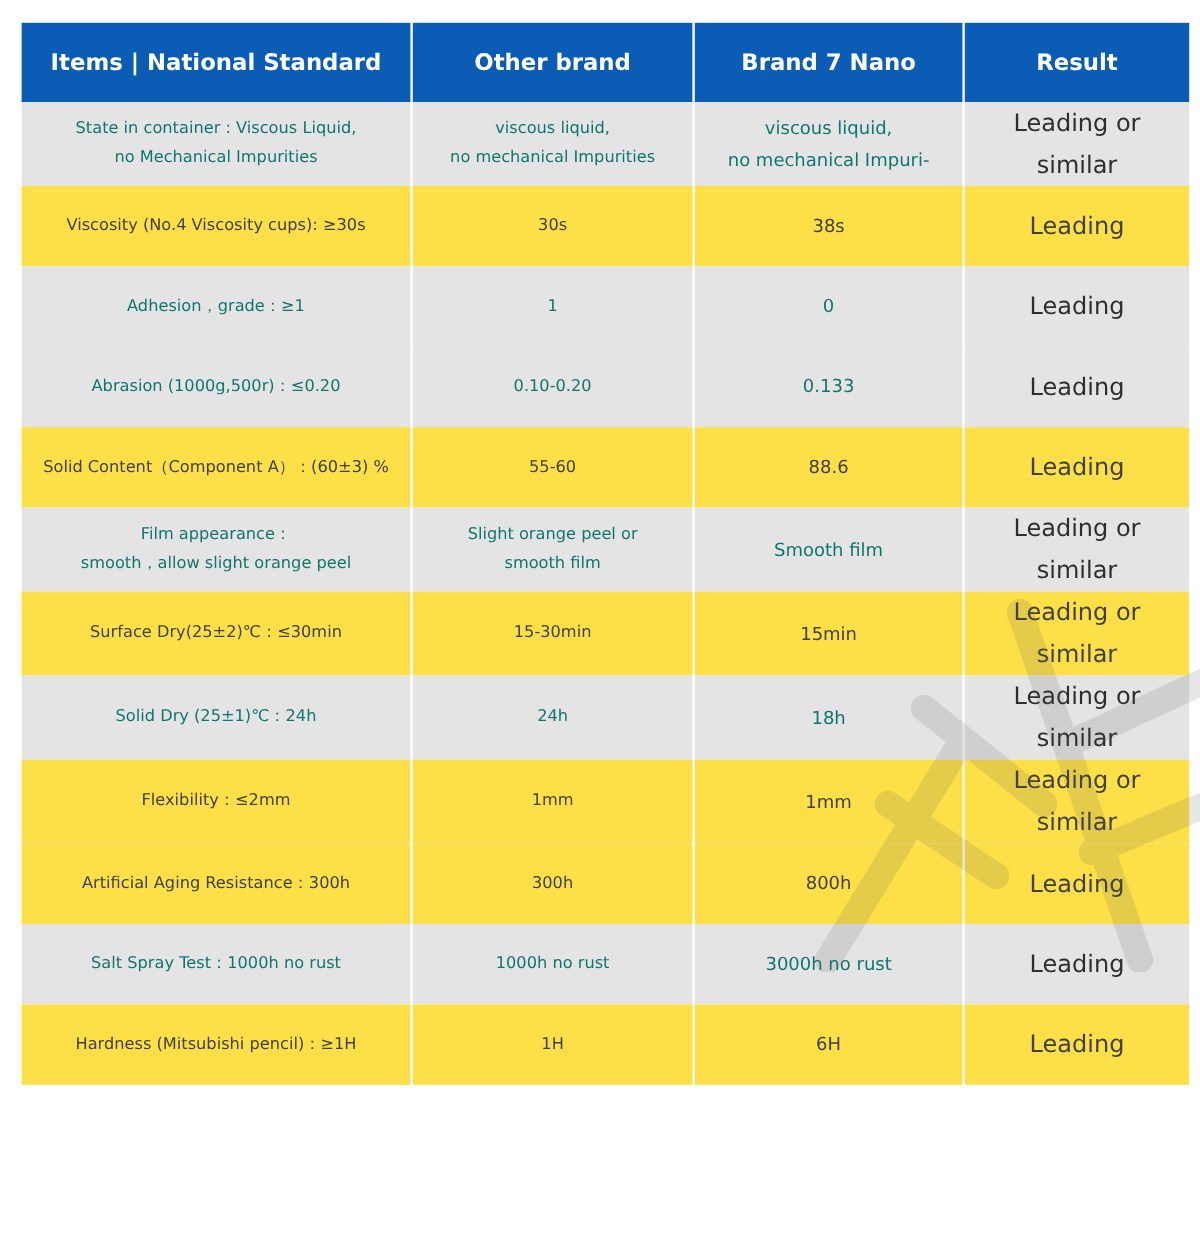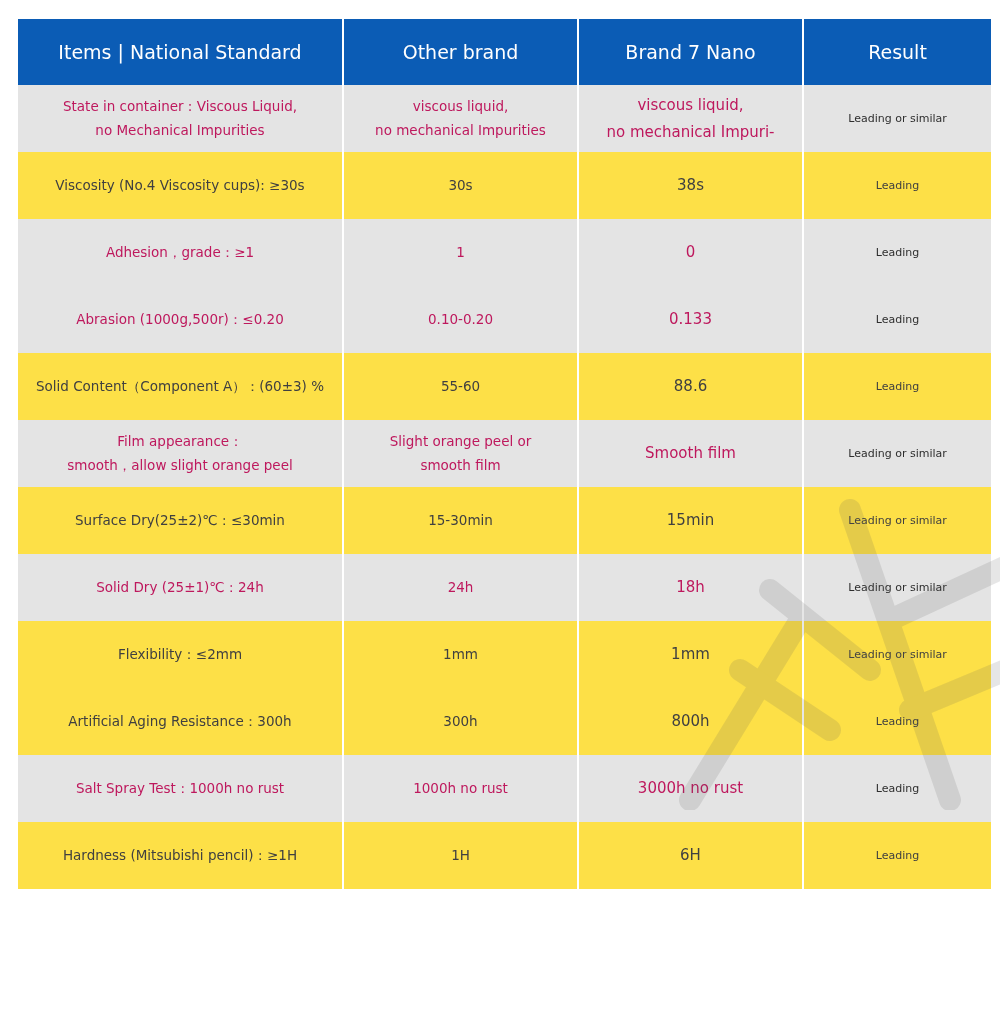--- a/index.html
+++ b/index.html
@@ -7,31 +7,31 @@
     width: 1000px; height: 1034px; background: #ffffff;
     font-family: "DejaVu Sans", "Liberation Sans", sans-serif;
     position: relative; overflow: hidden;
   }
   .tbl {
     position: absolute; left: 16px; top: 19px; width: 973px;
     border-collapse: separate; border-spacing: 2px 0;
     table-layout: fixed;
   }
   .tbl th {
-    background: #0b5cb5; color: #ffffff; font-weight: normal;
+    background: #0b5cb5; color: #ffffff; font-weight: bold;
     font-size: 19px; height: 66px; text-align: center; vertical-align: middle;
     padding: 0; border-bottom: 0;
   }
   .tbl td {
     height: 67px; text-align: center; vertical-align: middle;
-    font-size: 13.5px; color: #be185d; padding: 0 6px; line-height: 1.75;
+    font-size: 13.5px; color: #0f766e; padding: 0 6px; line-height: 1.75;
   }
   .tbl tr.light td { background: #e4e4e4; }
   .tbl tr.dark td { background: #fde047; color: #404040; }
-  .tbl td.res { font-size: 11px; color: #2e2e2e; margin-top: 32px; }
+  .tbl td.res { font-size: 20px; color: #2e2e2e; margin-top: 32px; }
   .tbl td.b7 { font-size: 15px; }
   .wm {
     position: absolute; left: 650px; top: 470px; width: 380px; height: 340px;
     pointer-events: none; opacity: 0.14;
   }
 </style>
 </head>
 <body>
 
 <table class="tbl">

